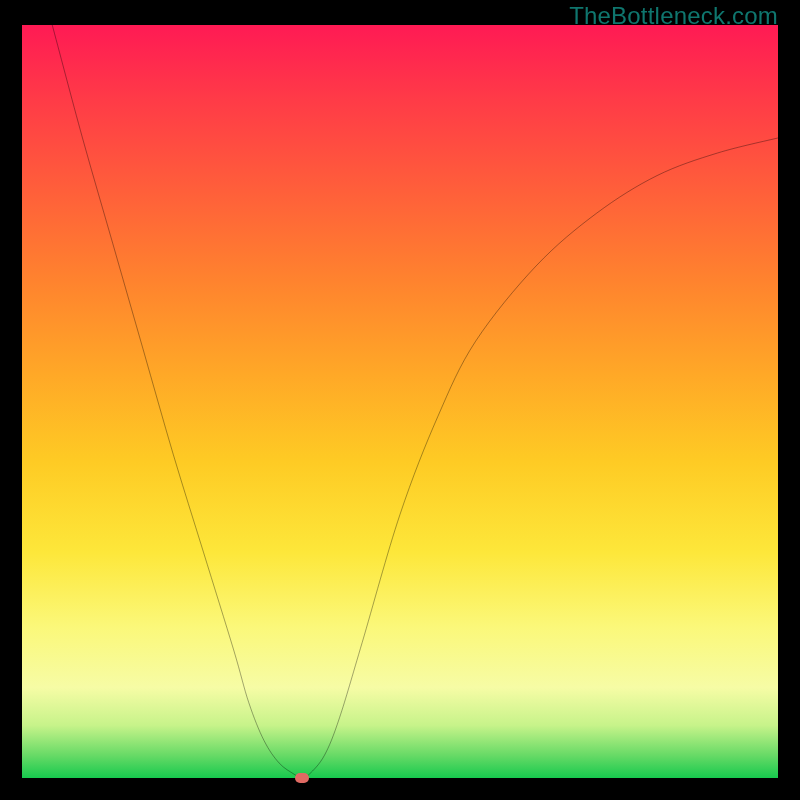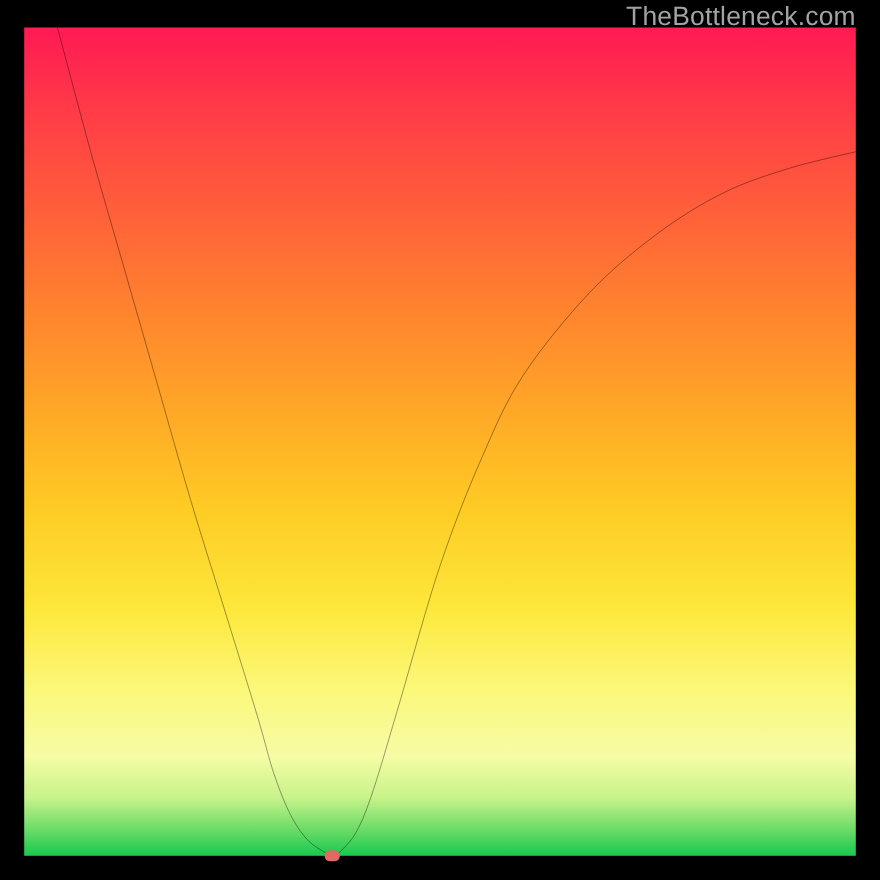--- a/index.html
+++ b/index.html
@@ -10,21 +10,21 @@
     height: 800px;
     background: #000;
   }
   .watermark {
     position: absolute;
     top: 2px;
     right: 22px;
     font-family: Arial, Helvetica, sans-serif;
     font-size: 24px;
     font-weight: 500;
-    color: #a3a3a3;
+    color: #0f766e;
     letter-spacing: 0.2px;
   }
   .plot-area {
     position: absolute;
     left: 22px;
     top: 25px;
     width: 756px;
     height: 753px;
     
     background: linear-gradient(to bottom,

